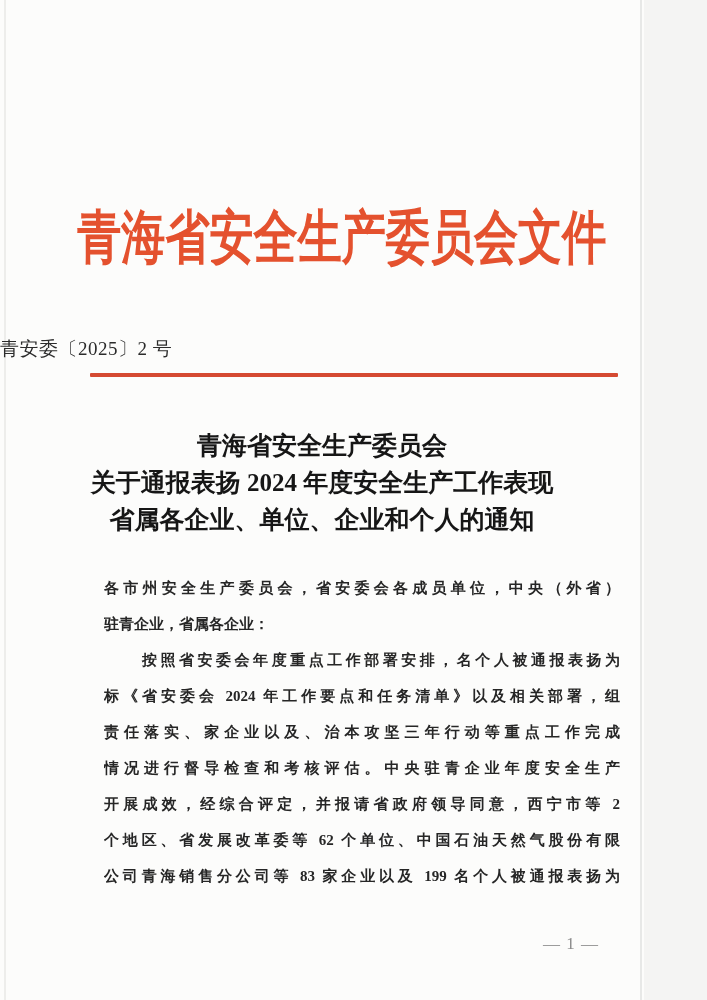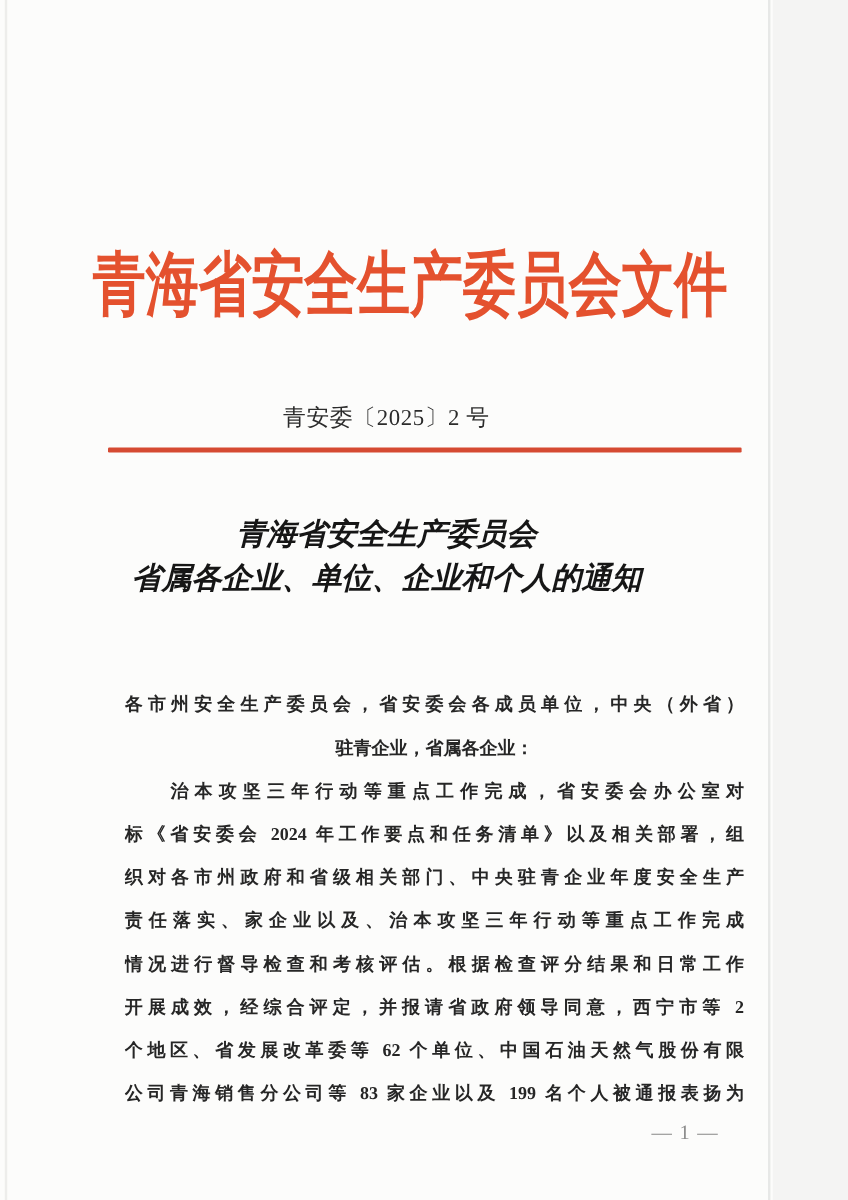--- a/index.html
+++ b/index.html
@@ -21,47 +21,46 @@
   .letterhead {
     position: absolute; top: 206px; left: 0; width: 100%;
     text-align: center;
     font-size: 58px; line-height: 64px; font-weight: bold;
     white-space: nowrap;
     transform: scaleX(0.76);
     transform-origin: 50% 50%;
   }
   .docnum {
     position: absolute; top: 336px; left: 0; width: 100%;
-    text-align: center;
     font-size: 19px; line-height: 26px; letter-spacing: 0.5px;
     color: #2b2b2b;
   }
   .redline {
     position: absolute; top: 373px; left: 90px;
     width: 528px; height: 4px;
     border-radius: 1px;
   }
   .title {
     position: absolute; top: 427px; left: 0; width: 100%;
     text-align: center;
     font-size: 25px; font-weight: bold;
     color: #161616;
   }
-  .title-line { line-height: 37px; white-space: nowrap; font-style: italic; }
+  .title-line { line-height: 37px; white-space: nowrap; }
 
   .docbody {
     position: absolute; top: 570px; left: 104px; width: 516px;
     font-size: 15px;
     color: #2a2a2a;
     font-weight: bold;
   }
   .body-line {
     line-height: 36px; height: 36px;
     overflow: hidden;
-    text-align: center;
+    text-align: left;
   }
   .body-line.fill {
     text-align: justify;
     text-align-last: justify;
     text-justify: inter-character;
   }
   .body-line.indent { text-indent: 38px; }
 
   .pageno {
     position: absolute; top: 933px; left: 496px; width: 150px;
@@ -78,30 +77,30 @@
   <div class="edge-right"></div>
 
   <div class="letterhead" style="color: rgb(228, 81, 46);">青海省安全生产委员会文件</div>
 
   <div class="docnum">青安委〔2025〕2 号</div>
 
   <div class="redline" style="background: rgb(213, 74, 50);"></div>
 
   <div class="title">
       <div class="title-line">青海省安全生产委员会</div>
+      <div class="title-line">关于通报表扬 2024 年度安全生产工作表现</div>
       <div class="title-line">省属各企业、单位、企业和个人的通知</div>
     </div>
 
   <div class="docbody" style="color: rgb(38, 38, 38);">
       <div class="body-line fill">各市州安全生产委员会，省安委会各成员单位，中央（外省）</div>
       <div class="body-line">驻青企业，省属各企业：</div>
-      <div class="body-line indent fill">治本攻坚三年行动等重点工作完成，省安委会办公室对</div>
+      <div class="body-line indent fill">按照省安委会年度重点工作部署安排，名个人被通报表扬为</div>
       <div class="body-line fill">标《省安委会 2024 年工作要点和任务清单》以及相关部署，组</div>
-      <div class="body-line fill">织对各市州政府和省级相关部门、中央驻青企业年度安全生产</div>
       <div class="body-line fill">责任落实、家企业以及、治本攻坚三年行动等重点工作完成</div>
-      <div class="body-line fill">情况进行督导检查和考核评估。根据检查评分结果和日常工作</div>
+      <div class="body-line fill">情况进行督导检查和考核评估。中央驻青企业年度安全生产</div>
       <div class="body-line fill">开展成效，经综合评定，并报请省政府领导同意，西宁市等 2</div>
       <div class="body-line fill">个地区、省发展改革委等 62 个单位、中国石油天然气股份有限</div>
       <div class="body-line fill">公司青海销售分公司等 83 家企业以及 199 名个人被通报表扬为</div>
     </div>
 
   <div class="pageno" style="color: rgb(140, 140, 140);">— 1 —</div>
 </div>
 
 </body></html>

